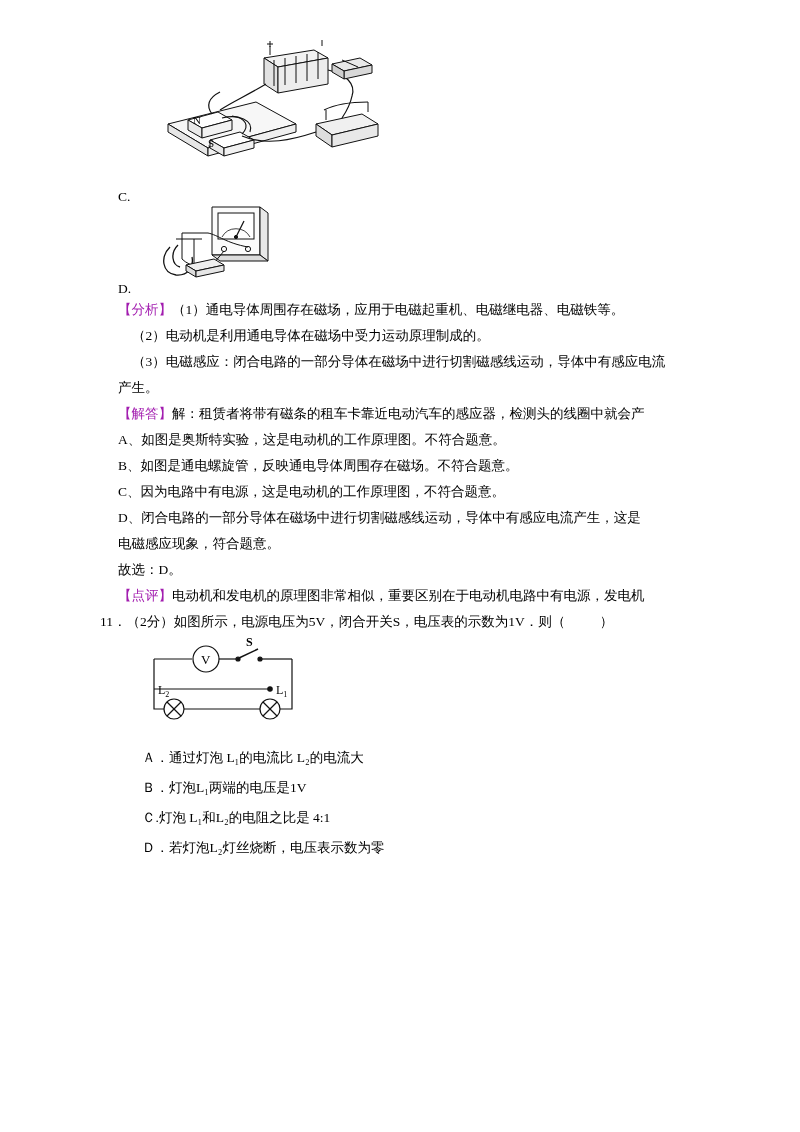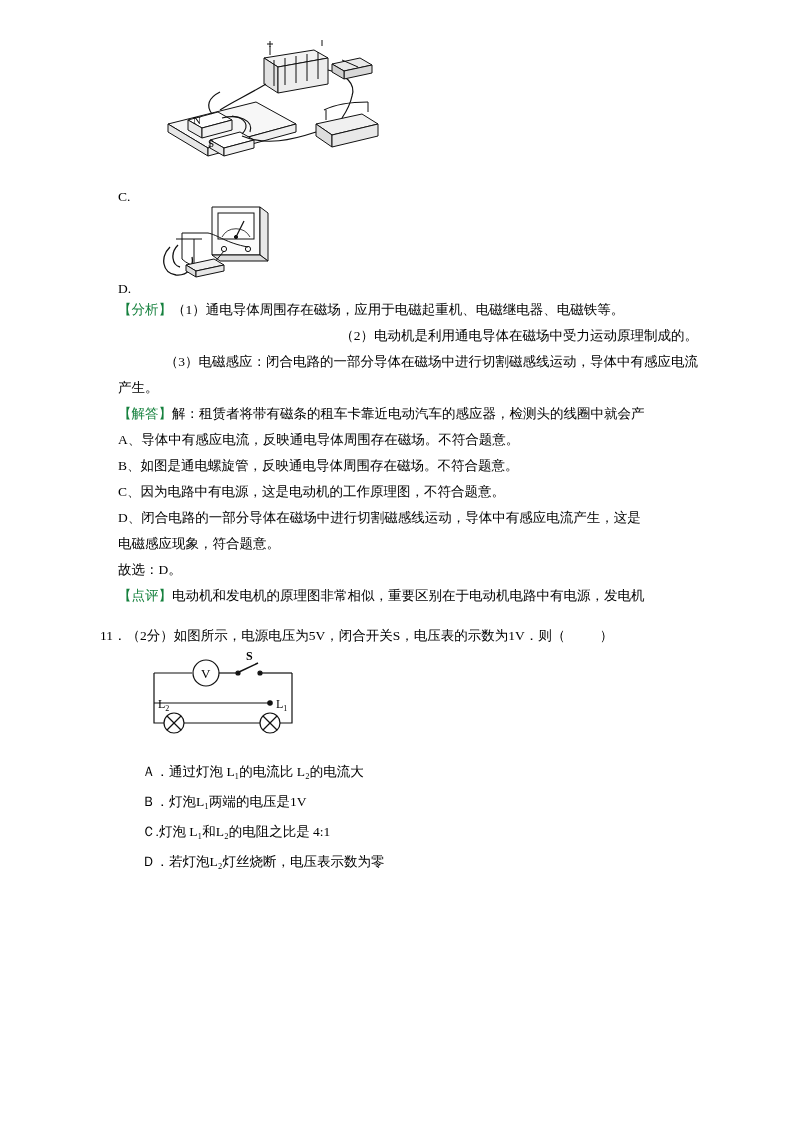--- a/index.html
+++ b/index.html
@@ -30,21 +30,21 @@
   }
 
   
   .line {
     font-size: 13.5px;
     line-height: 26px;
     color: #000;
     white-space: nowrap;
   }
   .blue {
-    color: #15803d;
+    color: #a21caf;
     text-align: right;
   }
 
   
   .fig-block {
     position: relative;
   }
   .fig-c {
     height: 165px;
   }
@@ -55,40 +55,38 @@
     position: absolute;
     left: 0;
     bottom: 0px;
     font-size: 13.5px;
   }
 
   
   .q11-head {
     font-size: 13.5px;
     line-height: 26px;
-    margin-top: 14px;
   }
   .q11-fig {
     position: relative;
     height: 100px;
     margin-left: 18px;
   }
   .q11-opts {
     margin-top: 8px;
   }
   .q11-opts .line {
     line-height: 30px;
     margin-left: 24px;
   }
   .paren-space {
     letter-spacing: 0.6em;
   }
   .p-indent {
     padding-left: 14px;
-    text-align: right;
   }
 </style>
 </head>
 <body>
 
 <div class="page">
   <div class="content">
 
     <div class="fig-block fig-c">
       <svg width="250" height="150" viewBox="0 0 250 150" style="position:absolute;left:28px;top:0;">
@@ -193,21 +191,21 @@
 
     <div>
       <div class="line"><span class="blue">【分析】</span><span>（1）通电导体周围存在磁场，应用于电磁起重机、电磁继电器、电磁铁等。</span></div>
       <div class="line p-indent">（2）电动机是利用通电导体在磁场中受力运动原理制成的。</div>
       <div class="line p-indent">（3）电磁感应：闭合电路的一部分导体在磁场中进行切割磁感线运动，导体中有感应电流</div>
       <div class="line">产生。</div>
     </div>
 
     <div>
       <div class="line"><span class="blue">【解答】</span><span>解：租赁者将带有磁条的租车卡靠近电动汽车的感应器，检测头的线圈中就会产</span></div>
-      <div class="line">A、导体中有感应电流，反映通电导体周围存在磁场。不符合题意。</div>
+      <div class="line">A、如图是奥斯特实验，这是电动机的工作原理图。不符合题意。</div>
       <div class="line">B、如图是通电螺旋管，反映通电导体周围存在磁场。不符合题意。</div>
       <div class="line">C、因为电路中有电源，这是电动机的工作原理图，不符合题意。</div>
       <div class="line">D、闭合电路的一部分导体在磁场中进行切割磁感线运动，导体中有感应电流产生，这是</div>
       <div class="line">电磁感应现象，符合题意。</div>
       <div class="line">故选：D。</div>
     </div>
 
     <div>
       <div class="line"><span class="blue">【点评】</span><span>电动机和发电机的原理图非常相似，重要区别在于电动机电路中有电源，发电机</span></div>
     </div>

